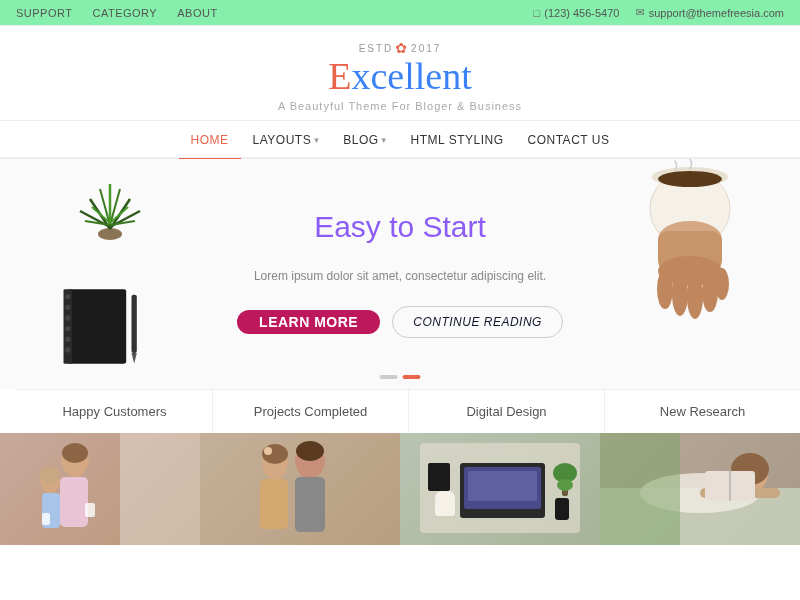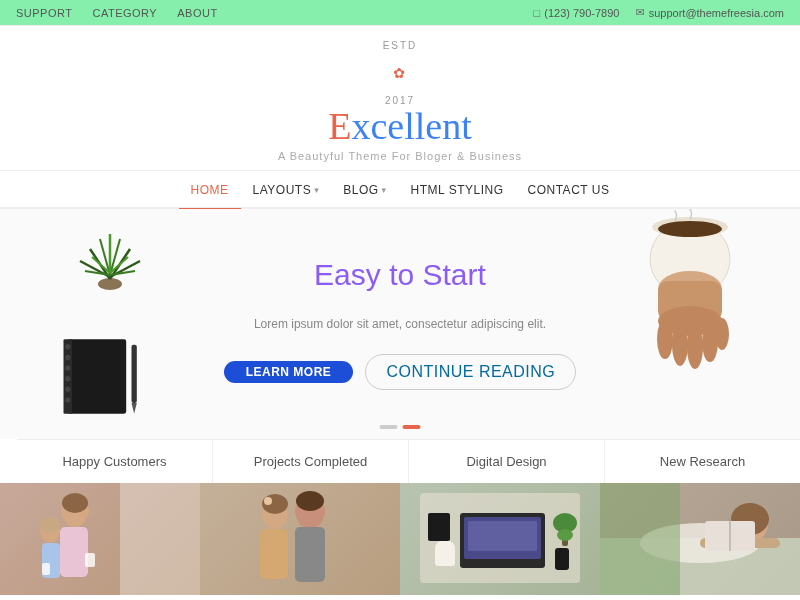--- a/index.html
+++ b/index.html
@@ -29,22 +29,21 @@
       border-bottom: 1px solid #eee;
     }
     .logo-estd {
       font-family: Arial, sans-serif;
       font-size: 10px;
       color: #999;
       letter-spacing: 2px;
       display: flex;
       align-items: center;
       justify-content: center;
-      gap: 14px;
-      flex-direction: column;
+      gap: 2px;
     }
     .logo-flower { color: #e8644a; font-size: 14px; }
     .logo-title {
       font-family: 'Georgia', serif;
       font-size: 38px;
       font-weight: normal;
       color: #333;
       line-height: 1.1;
     }
     .logo-title span { color: #3b82f6; }
@@ -140,43 +139,44 @@
     }
     .hero-subtitle {
       font-family: Arial, sans-serif;
       font-size: 12px;
       color: #888;
       margin-bottom: 20px;
       line-height: 1.6;
     }
     .hero-buttons { display: flex; gap: 12px; justify-content: center; align-items: center; }
     .btn-learn-more {
-      background: #1d4ed8;
+      background: #be185d;
       color: #fff;
       border: none;
       border-radius: 20px;
       padding: 4px 22px;
       font-family: Arial, sans-serif;
-      font-size: 12px;
+      font-size: 14px;
       font-weight: bold;
       letter-spacing: 0.5px;
       cursor: pointer;
       text-transform: uppercase;
     }
     .btn-continue {
       background: transparent;
-      color: #0369a1;
+      color: #0f172a;
       border: 1.5px solid #ccc;
       border-radius: 20px;
       padding: 8px 20px;
       font-family: Arial, sans-serif;
-      font-size: 16px;
+      font-size: 12px;
       letter-spacing: 0.5px;
       cursor: pointer;
       text-transform: uppercase;
+      font-style: italic;
     }
 
     
     .slider-dots {
       position: absolute;
       bottom: 10px;
       left: 50%;
       transform: translateX(-50%);
       display: flex;
       gap: 5px;
@@ -230,21 +230,21 @@
 
 <div class="top-bar">
   <div class="top-bar-left">
     <a href="#">SUPPORT</a>
     <a href="#">CATEGORY</a>
     <a href="#">ABOUT</a>
   </div>
   <div class="top-bar-right">
     <span>
       <span class="phone-icon">□</span>
-      <span>(123) 790-7890</span>
+      <span>(123) 456-5470</span>
     </span>
     <span>
       <span class="mail-icon">✉</span>
       <span>support@themefreesia.com</span>
     </span>
   </div>
 </div>
 
 <div class="logo-area">
   <div class="logo-estd">

